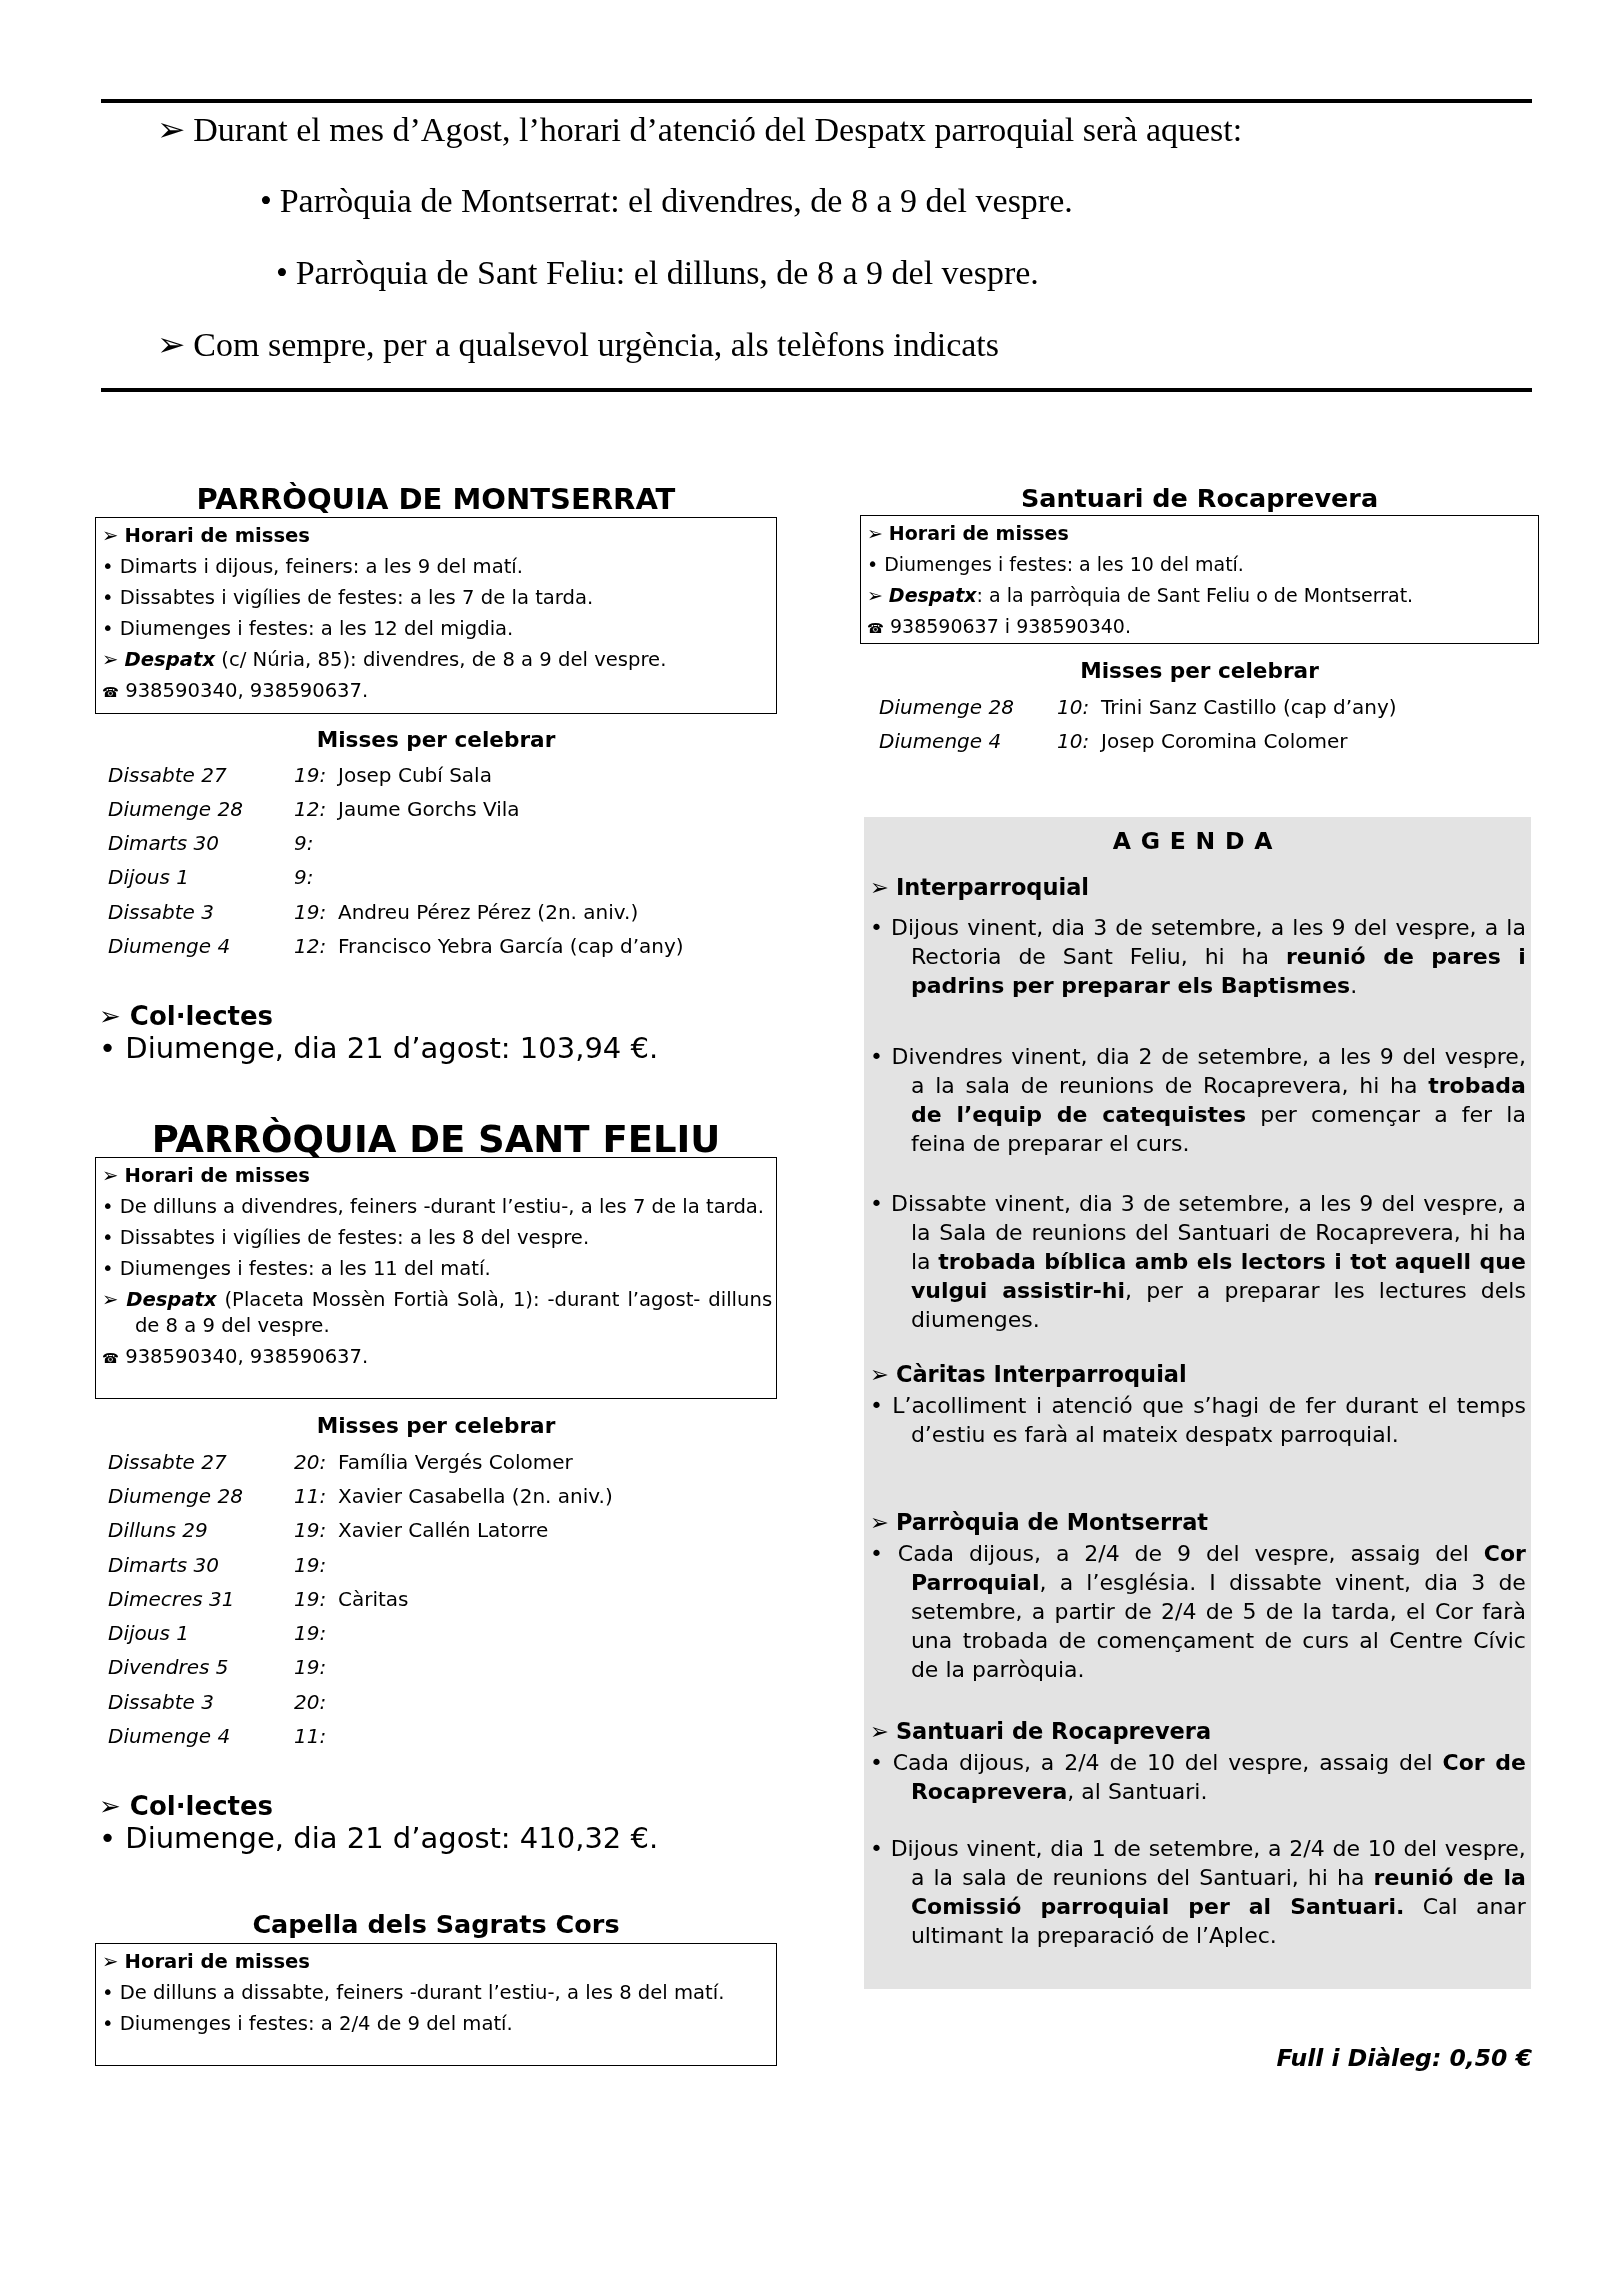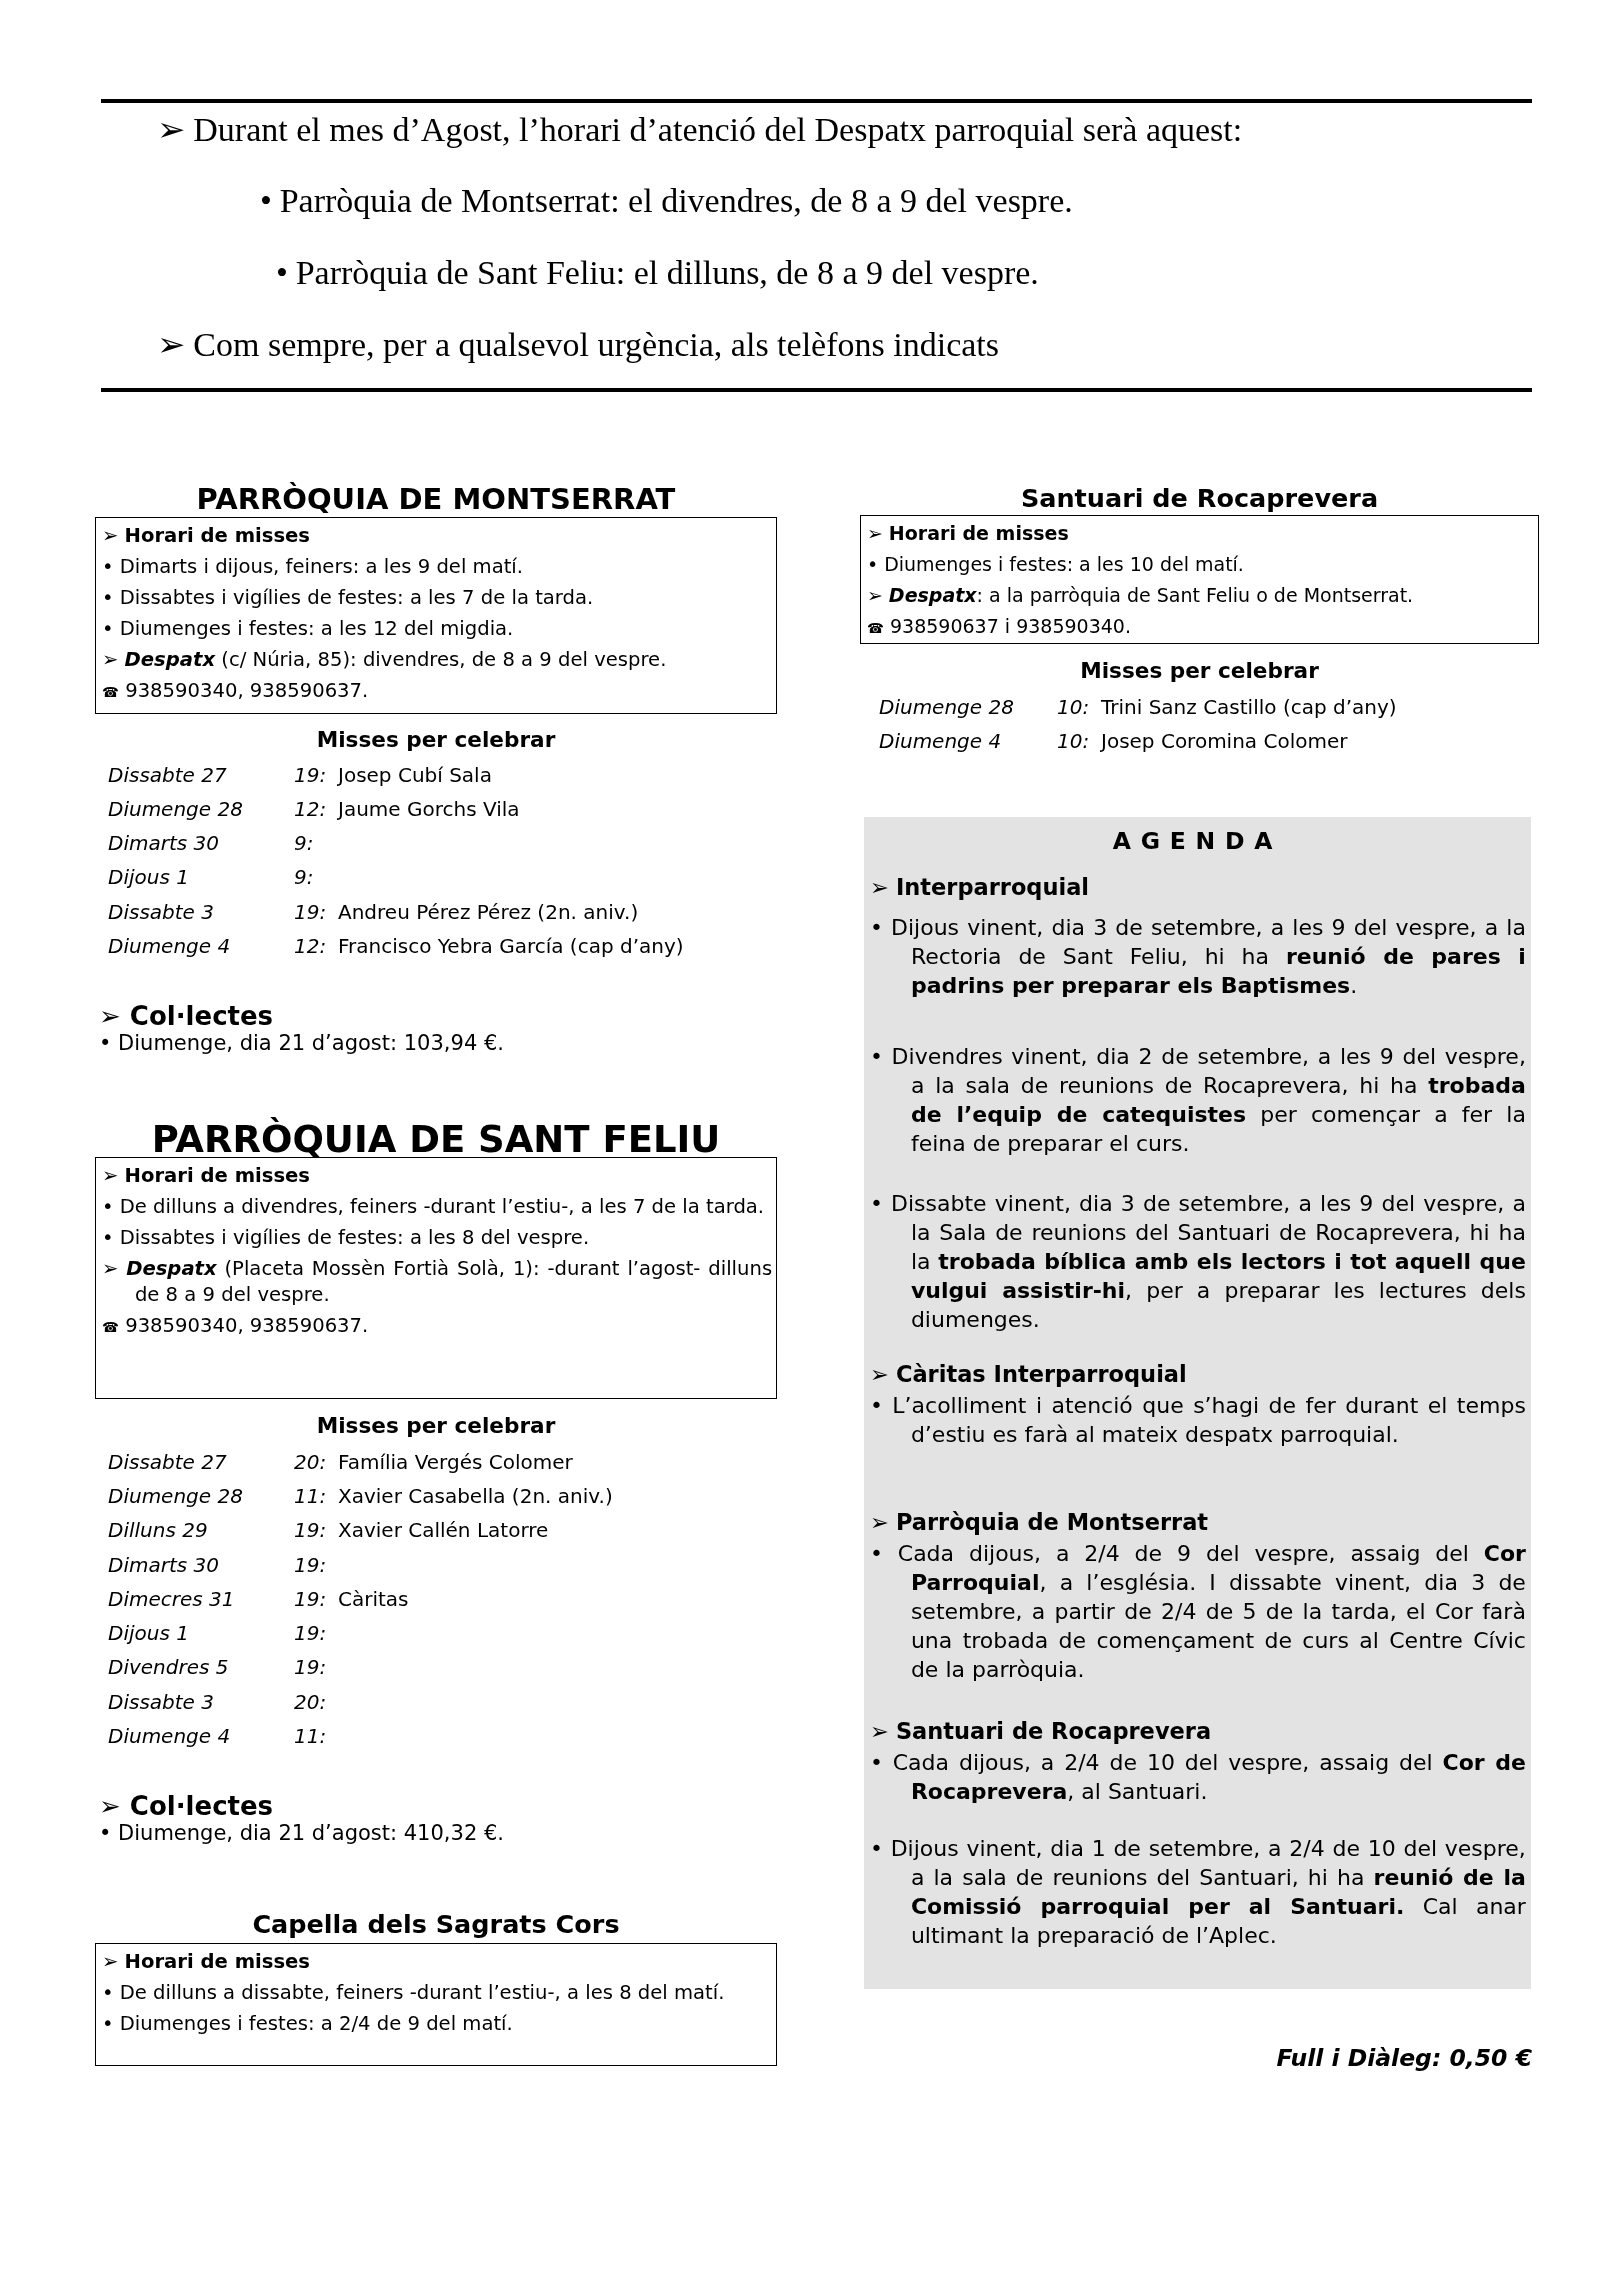--- a/index.html
+++ b/index.html
@@ -14,21 +14,21 @@
   .box .line{white-space:nowrap;}
   .box .hang{padding-left:33px;text-indent:-33px;white-space:normal;line-height:25.5px;margin:2.9px 0 2.9px 0;text-align:justify;}
   .b{font-weight:bold;}
   .bi{font-weight:bold;font-style:italic;}
   .sub{position:absolute;text-align:center;font-weight:bold;font-size:21.6px;}
   .mrow{position:absolute;font-size:20px;white-space:nowrap;}
   .mrow .day{position:absolute;left:0;font-style:italic;}
   .mrow .hr{position:absolute;font-style:italic;}
   .mrow .nm{position:absolute;}
   .coltitle{position:absolute;font-size:26px;font-weight:bold;white-space:nowrap;}
-  .colitem{position:absolute;font-size:21px;white-space:nowrap;}
+  .colitem{position:absolute;font-size:29px;white-space:nowrap;}
   .agenda{position:absolute;left:864px;top:817px;width:667px;height:1172px;background:#e3e3e3;}
   .agenda .title{position:absolute;left:0;width:100%;top:9.8px;text-align:center;font-weight:bold;font-size:23.5px;letter-spacing:9.8px;}
   .agenda .ahead{position:absolute;left:5.9px;font-weight:bold;font-size:22.5px;white-space:nowrap;}
   .agenda .aitem{position:absolute;left:5.9px;width:656px;font-size:22px;line-height:29px;text-align:justify;}
   .footer{position:absolute;right:89px;top:2044px;font-weight:bold;font-style:italic;font-size:23.5px;white-space:nowrap;}
 </style>
 </head>
 <body>
 
 <div class="rule" style="top:99px;"></div>
@@ -89,20 +89,21 @@
     </div>
   </div>
 <div class="coltitle" style="left:99px;top:1001px;"><span style="font-weight:normal;">➢</span> <span>Col·lectes</span></div>
 <div class="colitem" style="left:99px;top:1031px;"><span>•</span> <span>Diumenge, dia 21 d’agost: 103,94 €.</span></div>
 
 <div class="sectitle" style="left:95px;width:682px;top:1118px;font-size:37px;">PARRÒQUIA DE SANT FELIU</div>
 <div class="box" style="left:95px;top:1157px;width:682px;height:242px;">
   <div class="line"><span>➢</span> <span class="b">Horari de misses</span></div>
   <div class="hang"><span>•</span> <span>De dilluns a divendres, feiners -durant l’estiu-, a les 7 de la tarda.</span></div>
   <div class="line"><span>•</span> <span>Dissabtes i vigílies de festes: a les 8 del vespre.</span></div>
+  <div class="line"><span>•</span> <span>Diumenges i festes: a les 11 del matí.</span></div>
   <div class="hang"><span>➢</span> <span class="bi">Despatx</span><span> (Placeta Mossèn Fortià Solà, 1): -durant l’agost- dilluns de 8 a 9 del vespre.</span></div>
   <div class="line"><span style="font-size:13.7px;">☎</span> <span>938590340, 938590637.</span></div>
 </div>
 <div class="sub" style="left:95px;width:682px;top:1413px;">Misses per celebrar</div>
 <div id="santfeliu-misses">
     <div class="mrow" style="left: 108px; top: 1450px; width: 588px; height: 27.4px;">
       <span class="day">Dissabte 27</span>
       <span class="hr" style="left: 186px;">20:</span>
       <span class="nm" style="left: 230px;">Família Vergés Colomer</span>
     </div>

